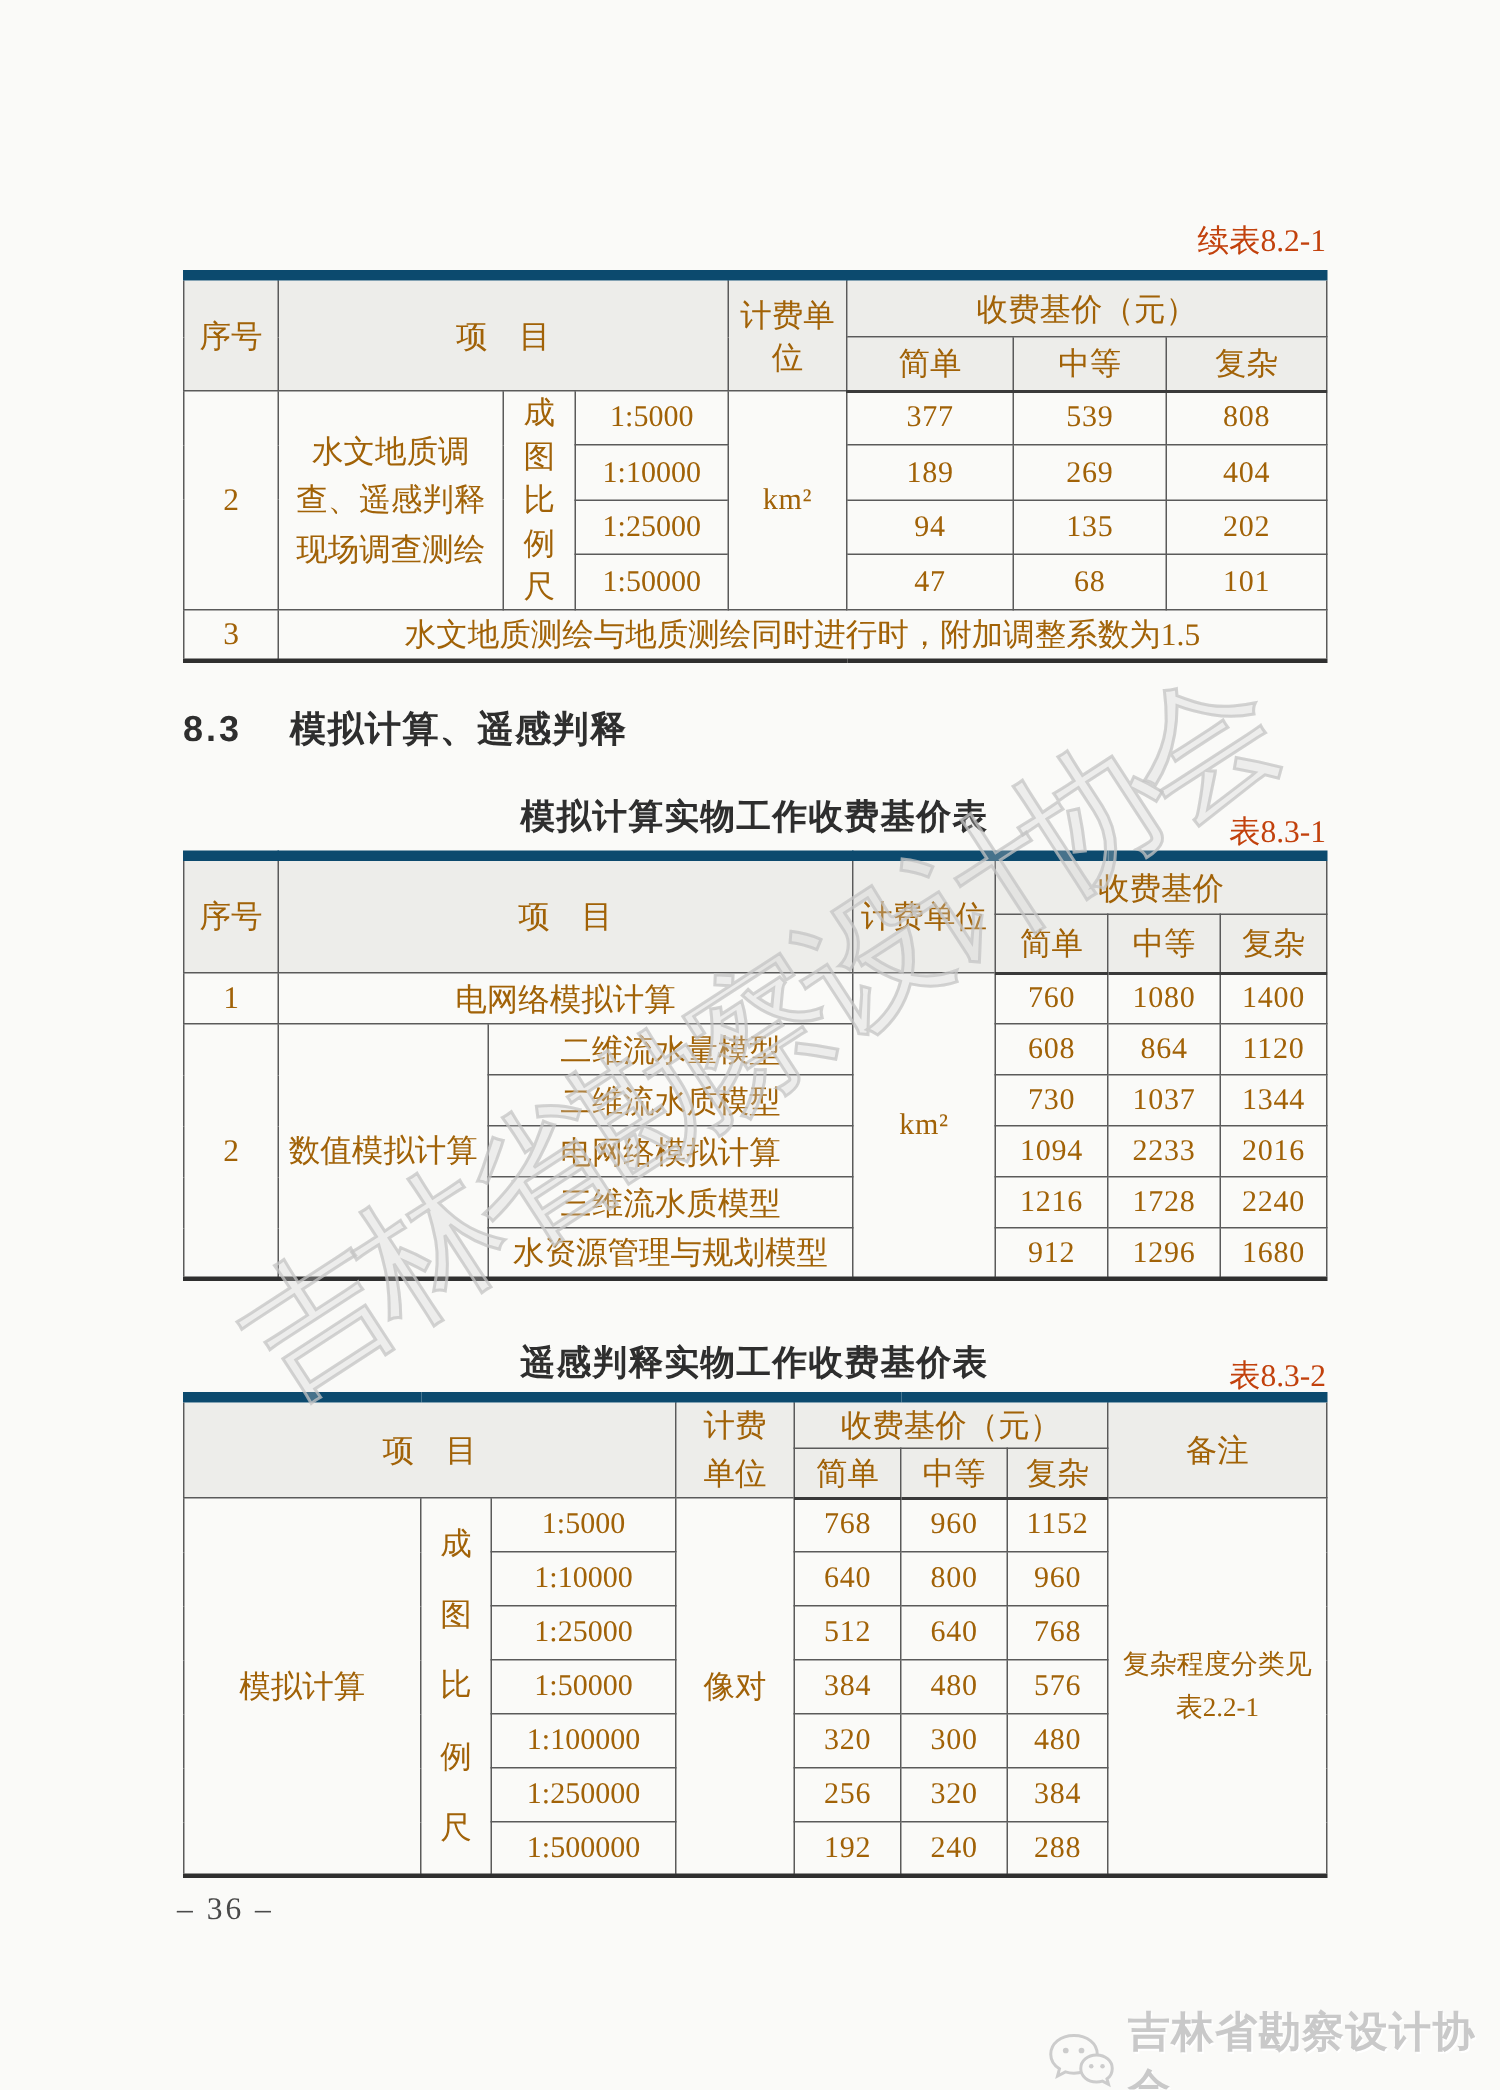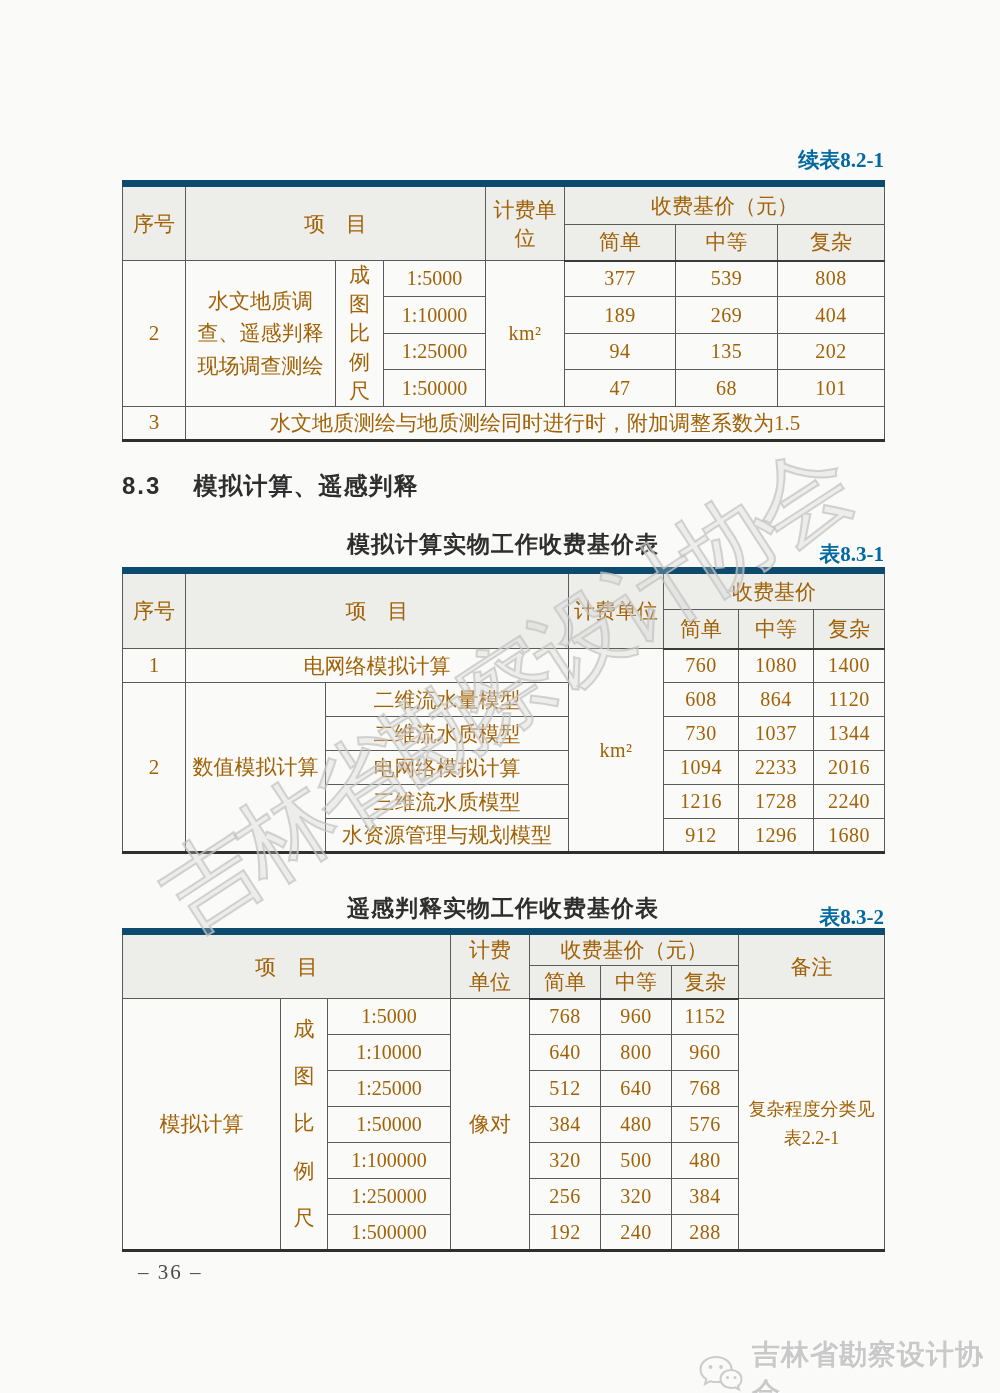--- a/index.html
+++ b/index.html
@@ -29,21 +29,21 @@
   td.num{font-size:20px;letter-spacing:.5px;margin-left:24px;}
   td.scale{font-size:20px;}
   .vert{width:1.2em;margin:0 auto;line-height:1.38;word-break:break-all;}
   .vert-wide{width:1.2em;margin:0 auto;line-height:2.25;word-break:break-all;}
   td.note-cell{text-align:left;padding-left:32px;}
   td.remark-cell{text-align:left;padding:0 10px;line-height:1.6;font-size:18px;}
   td.item-cell{line-height:1.55;}
 
   
   .tbl-caption{
-    font-size:21px;color:#0369a1;text-align:right;font-weight:bold;
+    font-size:21px;color:#c2410c;text-align:right;
   }
   .section-heading{
     font-family:"Liberation Sans","DejaVu Sans",sans-serif;
     font-weight:bold;font-size:24px;color:#2e2e2e;letter-spacing:1px;
   }
   .section-heading .sec-no{margin-right:32px;letter-spacing:2px;}
   .tbl-title{
     font-family:"Liberation Sans","DejaVu Sans",sans-serif;
     font-weight:bold;font-size:23px;color:#2e2e2e;text-align:center;letter-spacing:1px;
   }
@@ -53,21 +53,21 @@
     left:110px;top:630px;width:780px;text-align:center;
     font-family:"Liberation Serif","DejaVu Serif",serif;
     font-size:96px;white-space:nowrap;letter-spacing:-8px;
     color:rgba(210,210,210,0.30);
     -webkit-text-stroke:2px rgba(196,196,196,0.75);
     transform:rotate(-33deg);
     pointer-events:none;z-index:6;
   }
 
   
-  .page-number{left:118px;top:1260px;font-size:21px;color:#4a4a4a;letter-spacing:2px;margin-left:20px;}
+  .page-number{left:118px;top:1260px;font-size:21px;color:#4a4a4a;letter-spacing:2px;}
   .footer-logo{
     left:698px;top:1336px;display:flex;align-items:center;gap:8px;
     color:#c9c9c9;
     font-family:"Liberation Sans","DejaVu Sans",sans-serif;
     font-weight:bold;font-size:28px;letter-spacing:1px;
     text-shadow:1px 1px 0 #ffffff;
   }
 </style>
 </head>
 <body>
@@ -266,21 +266,21 @@
     </tr>
     <tr style="height:36px">
       <td class="scale">1:50000</td>
       <td class="num">384</td>
       <td class="num">480</td>
       <td class="num">576</td>
     </tr>
     <tr style="height:36px">
       <td class="scale">1:100000</td>
       <td class="num">320</td>
-      <td class="num">500</td>
+      <td class="num">300</td>
       <td class="num">480</td>
     </tr>
     <tr style="height:36px">
       <td class="scale">1:250000</td>
       <td class="num">256</td>
       <td class="num">320</td>
       <td class="num">384</td>
     </tr>
     <tr style="height:36px">
       <td class="scale">1:500000</td>

